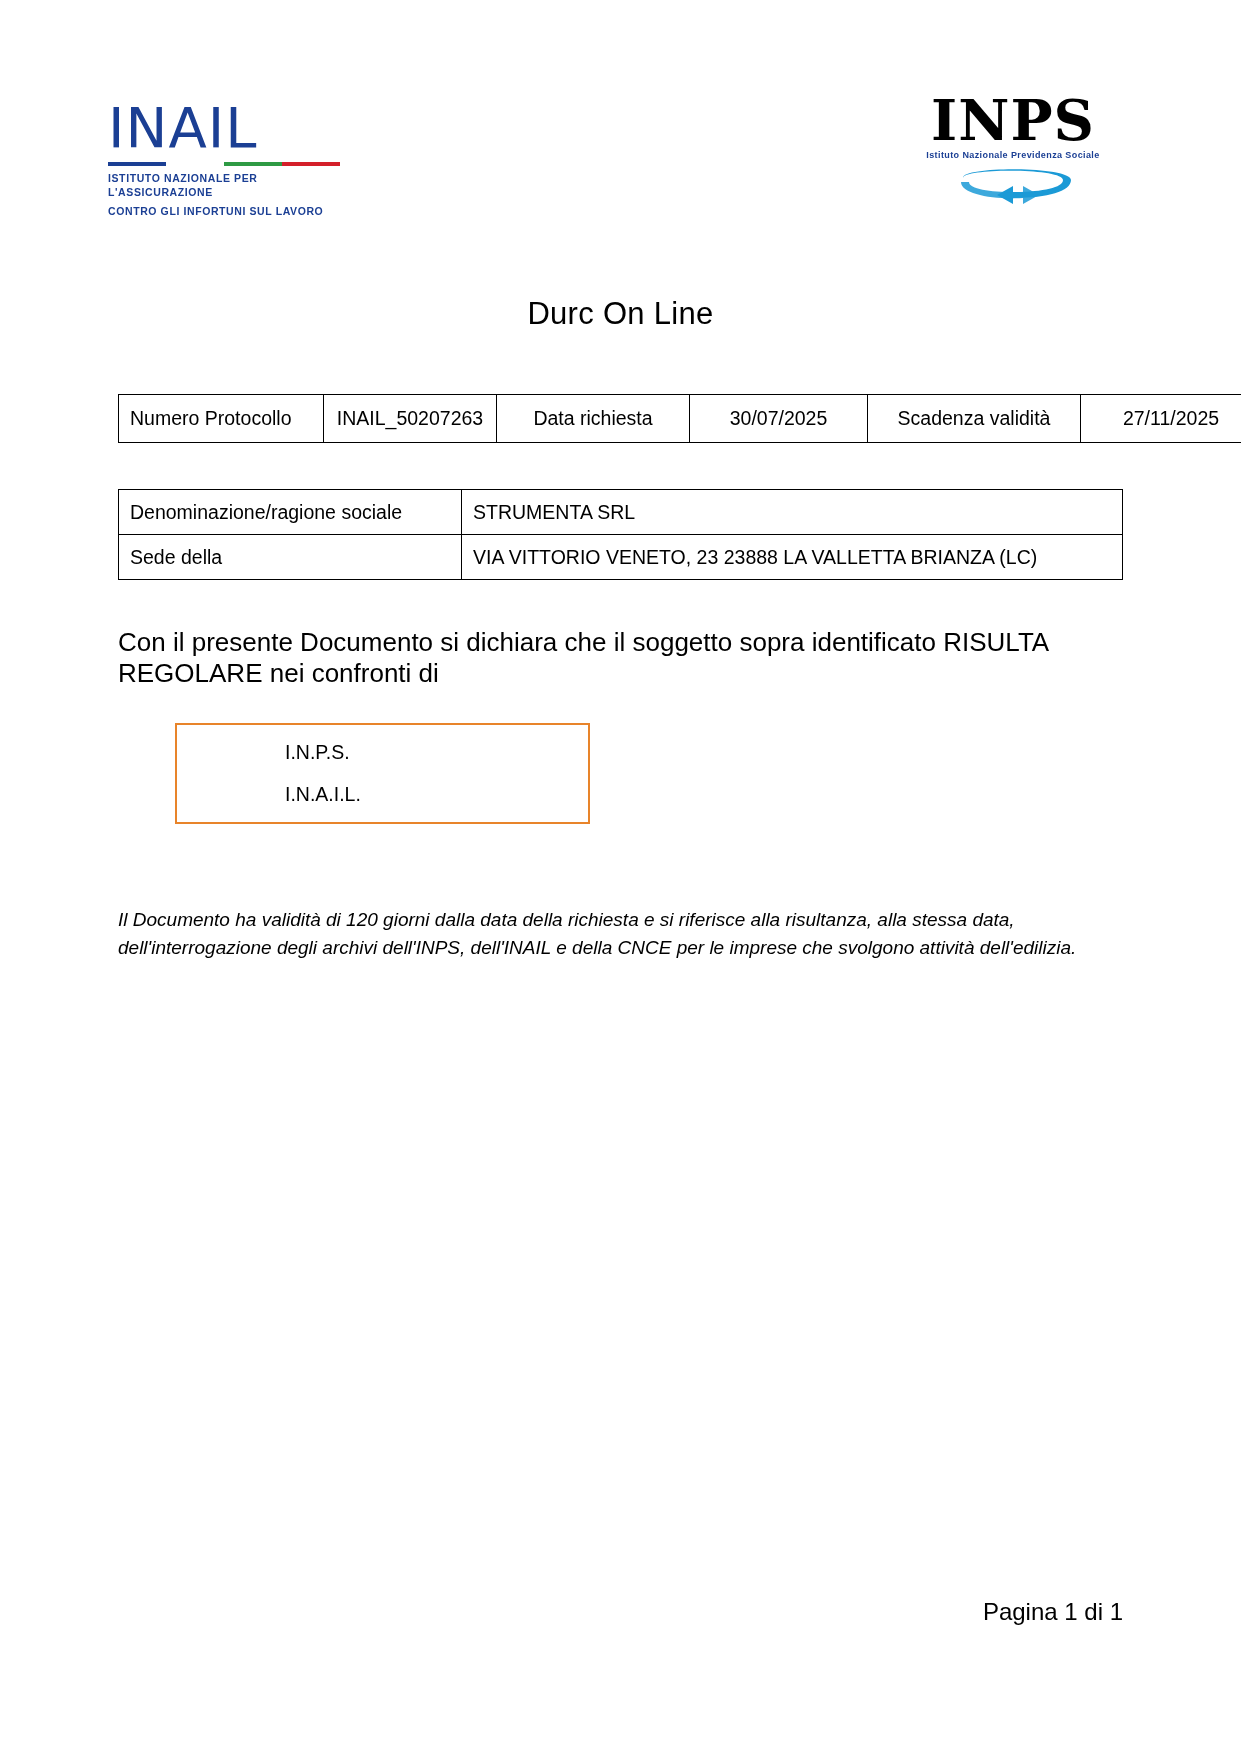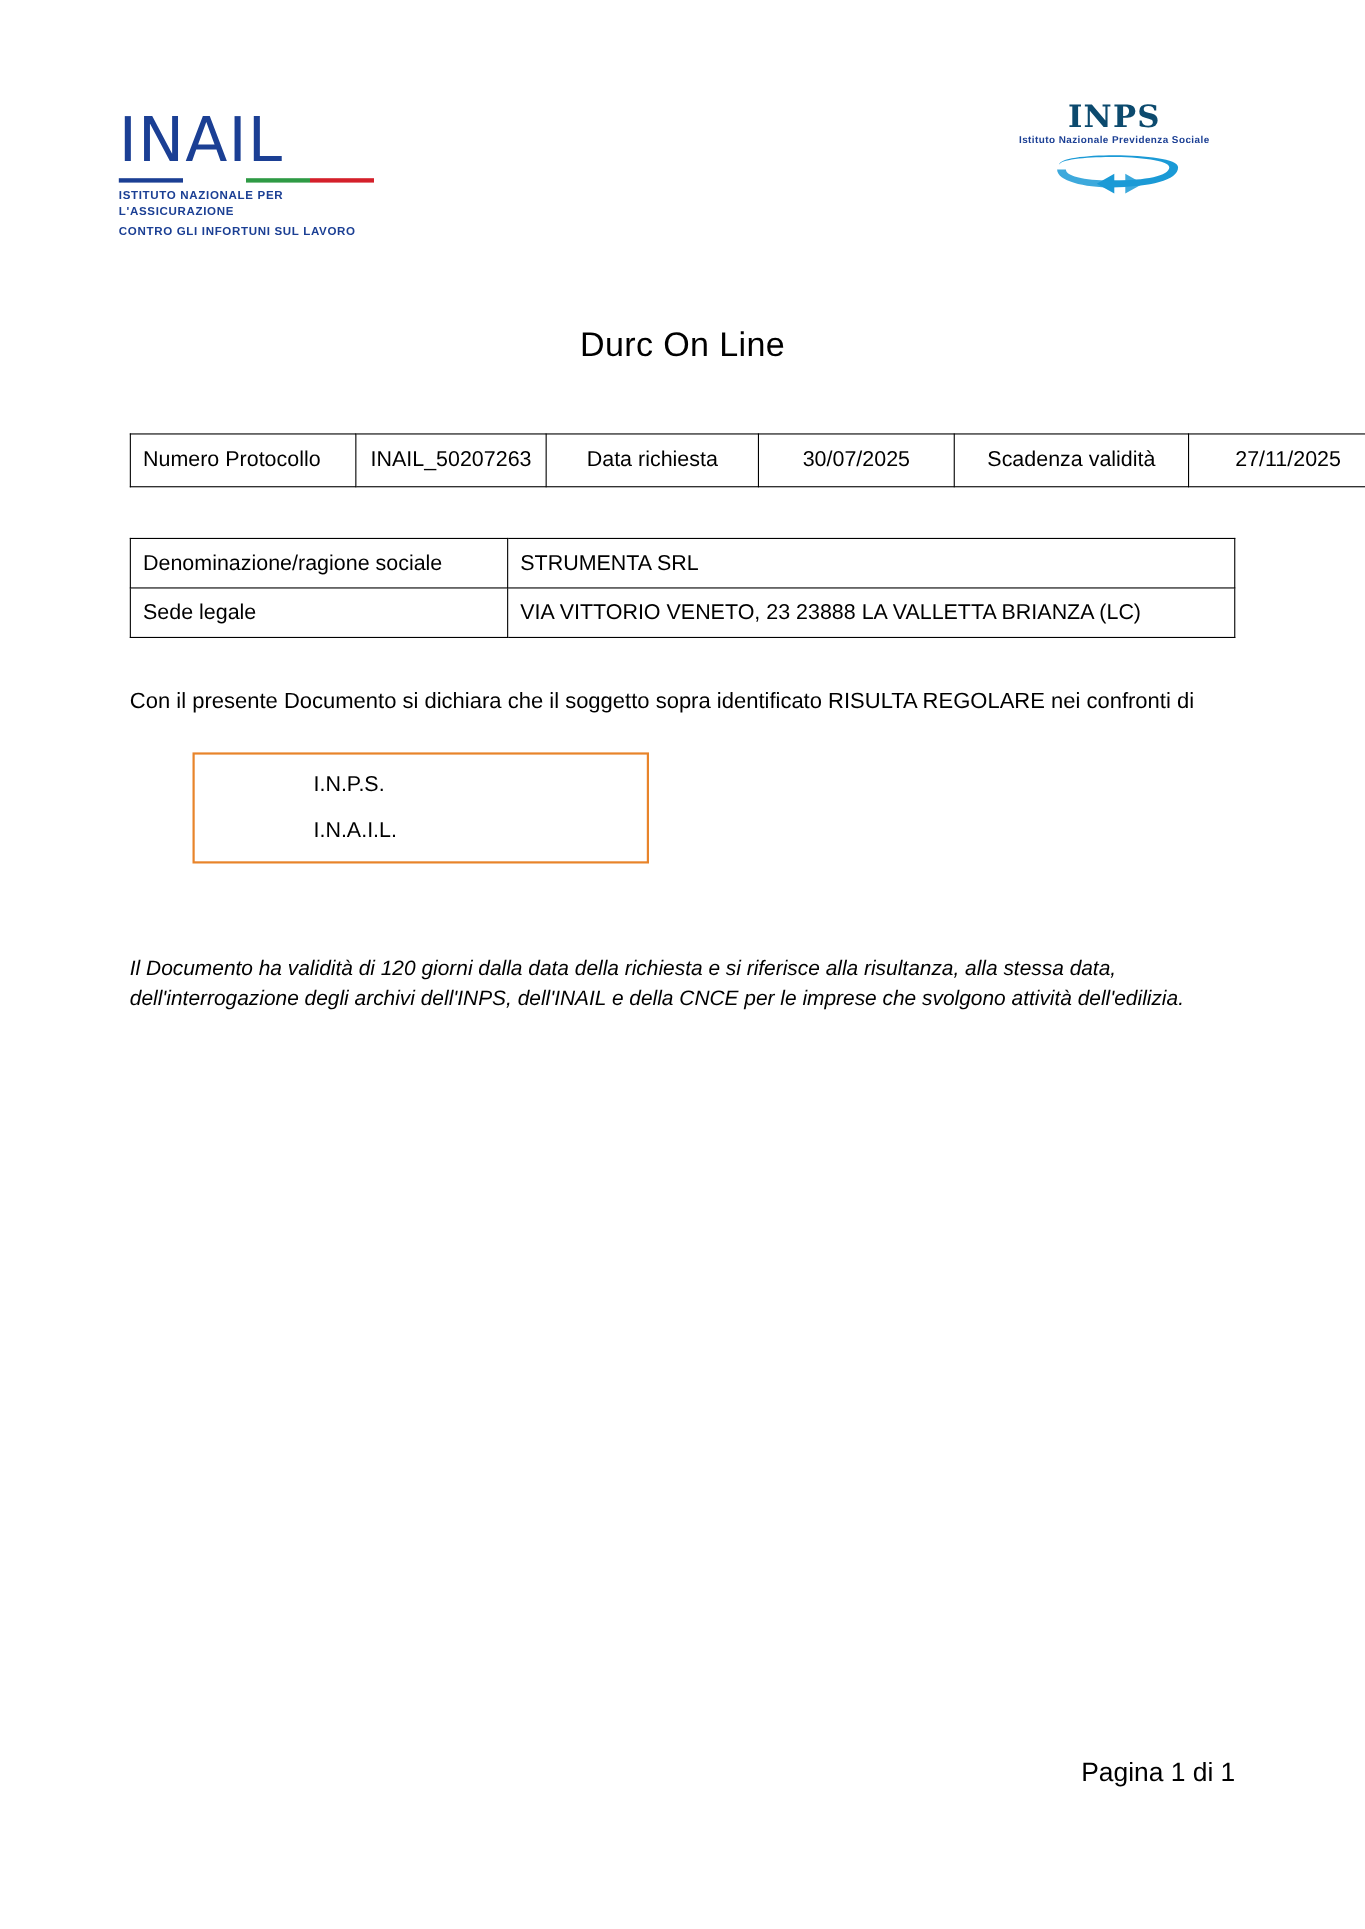--- a/index.html
+++ b/index.html
@@ -67,22 +67,22 @@
   .inps-logo {
     position: absolute;
     right: 10px;
     top: 92px;
     width: 200px;
     text-align: center;
   }
   .inps-word {
     font-family: "DejaVu Serif", serif;
     font-weight: bold;
-    font-size: 28px;
-    color: #0c4a6e;
+    font-size: 56px;
+    color: #000000;
     line-height: 1;
     letter-spacing: 1px;
   }
   .inps-sub {
     font-size: 9px;
     font-weight: bold;
     color: #1b3f94;
     letter-spacing: 0.4px;
     margin-top: 2px;
   }
@@ -124,21 +124,21 @@
   .protocol-table td.lbl { text-align: left; }
 
   .anagrafica-table {
     margin-top: 46px;
   }
   .anagrafica-table td { height: 28px; }
 
   
   .declaration {
     margin-top: 47px;
-    font-size: 20px;
+    font-size: 26px;
     padding-left: 0px;
   }
 
   
   .entities-box {
     margin-top: 34px;
     margin-left: 57px;
     width: 415px;
     border: 2.5px solid #e8842a;
     box-sizing: border-box;
@@ -211,21 +211,21 @@
     </tbody>
   </table>
 
   <table class="anagrafica-table">
     <tbody>
       <tr>
         <td style="width:320px">Denominazione/ragione sociale</td>
         <td>STRUMENTA SRL</td>
       </tr>
       <tr>
-        <td style="width:320px">Sede legale</td>
+        <td style="width:320px">Sede della</td>
         <td>VIA VITTORIO VENETO, 23 23888 LA VALLETTA BRIANZA (LC)</td>
       </tr>
     </tbody>
   </table>
 
   <div class="declaration">Con il presente Documento si dichiara che il soggetto sopra identificato RISULTA REGOLARE nei confronti di</div>
 
   <div class="entities-box">
     <div class="entity">I.N.P.S.</div>
     <div class="entity">I.N.A.I.L.</div>

